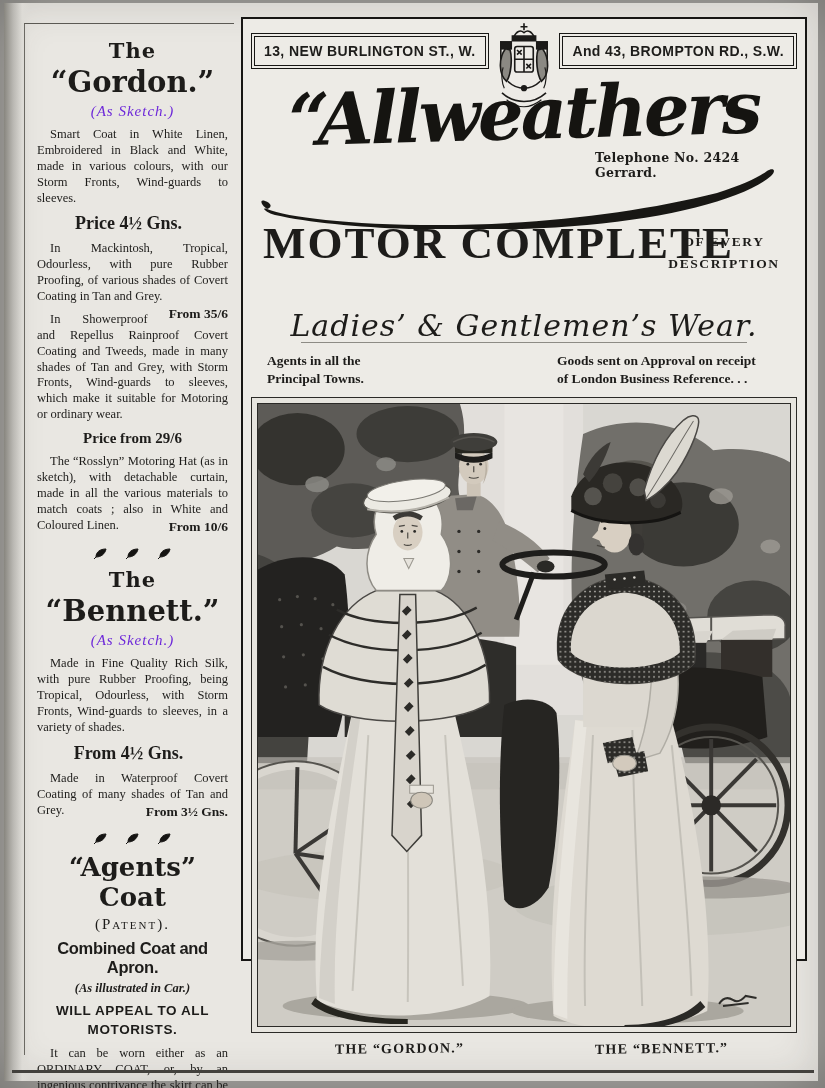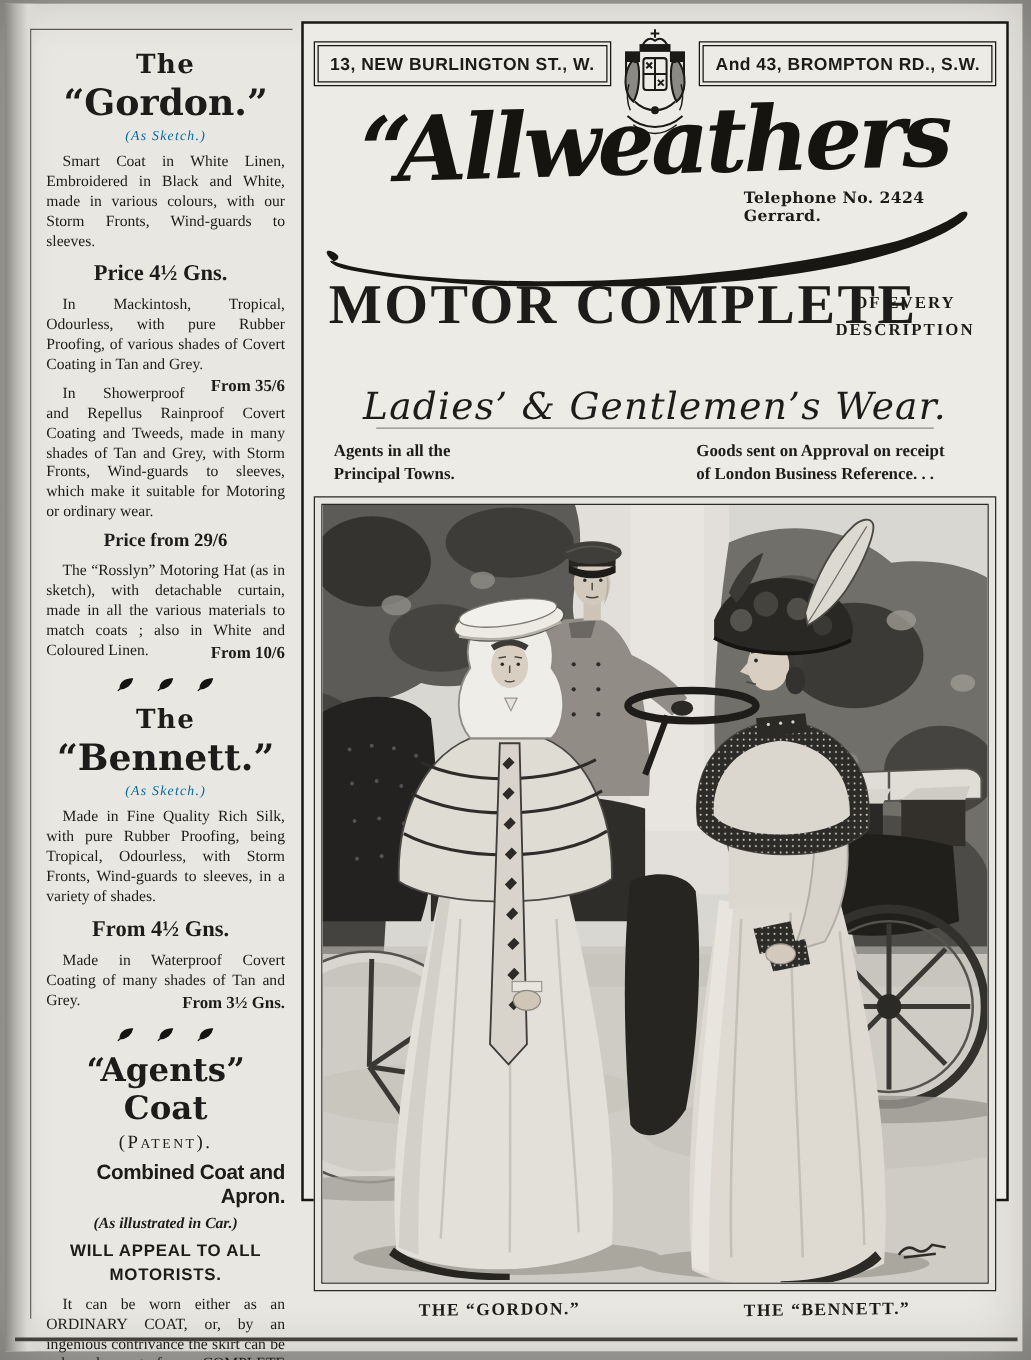--- a/index.html
+++ b/index.html
@@ -15,33 +15,33 @@
 
   
   .sidebar { position:absolute; left:20px; top:20px; width:210px; bottom:26px;
              border-top:1px solid #5b5953; border-left:1px solid #6b6963;
              padding:10px 6px 0 12px; }
   .bl-head-small { text-align:center; font-family:"DejaVu Serif",serif; font-weight:bold;
                    font-size:21px; letter-spacing:1px; margin-top:4px; }
   .bl-head { text-align:center; font-family:"DejaVu Serif",serif; font-weight:bold;
              font-size:29px; letter-spacing:0; margin:2px 0 4px; }
   .bl-head.mid { font-size:26px; }
-  .sketch { text-align:center; font-style:italic; font-size:11px; color:#0369a1;
+  .sketch { text-align:center; font-style:italic; font-size:15px; color:#6d28d9;
             letter-spacing:1px; margin:4px 0 6px; }
   .body-p { font-size:12.5px; line-height:1.27; text-align:justify; text-indent:13px;
             margin:7px 0; }
   .price-line { text-align:center; font-weight:bold; font-size:18px; padding-right:8px;
                 margin:2px 0 6px; font-family:"Liberation Serif",serif; }
   .price-line.center { text-align:center; padding-right:0; font-size:15px; }
   .pr-inline { float:right; font-weight:bold; font-size:13.5px; padding-left:8px; }
   .fleurons { text-align:center; margin:12px 0 4px; }
   .fleurons svg { margin:0 7px; }
   .patent { text-align:center; font-variant:small-caps; font-size:15px; letter-spacing:2px;
             margin:0 0 6px; }
-  .combined { text-align:right; font-family:"Liberation Sans",sans-serif; font-weight:bold;
+  .combined { text-align:center; font-family:"Liberation Sans",sans-serif; font-weight:bold;
               font-size:16.5px; letter-spacing:-0.3px; margin:2px 0 4px; }
   .illus { text-align:center; font-weight:bold; font-style:italic; font-size:12.5px; margin:0 0 6px; }
   .appeal { text-align:center; font-family:"Liberation Sans",sans-serif; font-weight:bold;
             font-size:13.5px; letter-spacing:0.6px; line-height:1.35; margin:2px 0 4px; }
 
   
   .panel { position:absolute; left:237px; top:14px; width:566px; height:944px;
            border:2px solid #17161 4; border:2px solid #171614; background:#edebe6; }
   .addr-box { position:absolute; top:14px; border:4px double #171614; padding:6px 9px;
               font-family:"Liberation Sans",sans-serif; font-weight:bold; font-size:14px;

